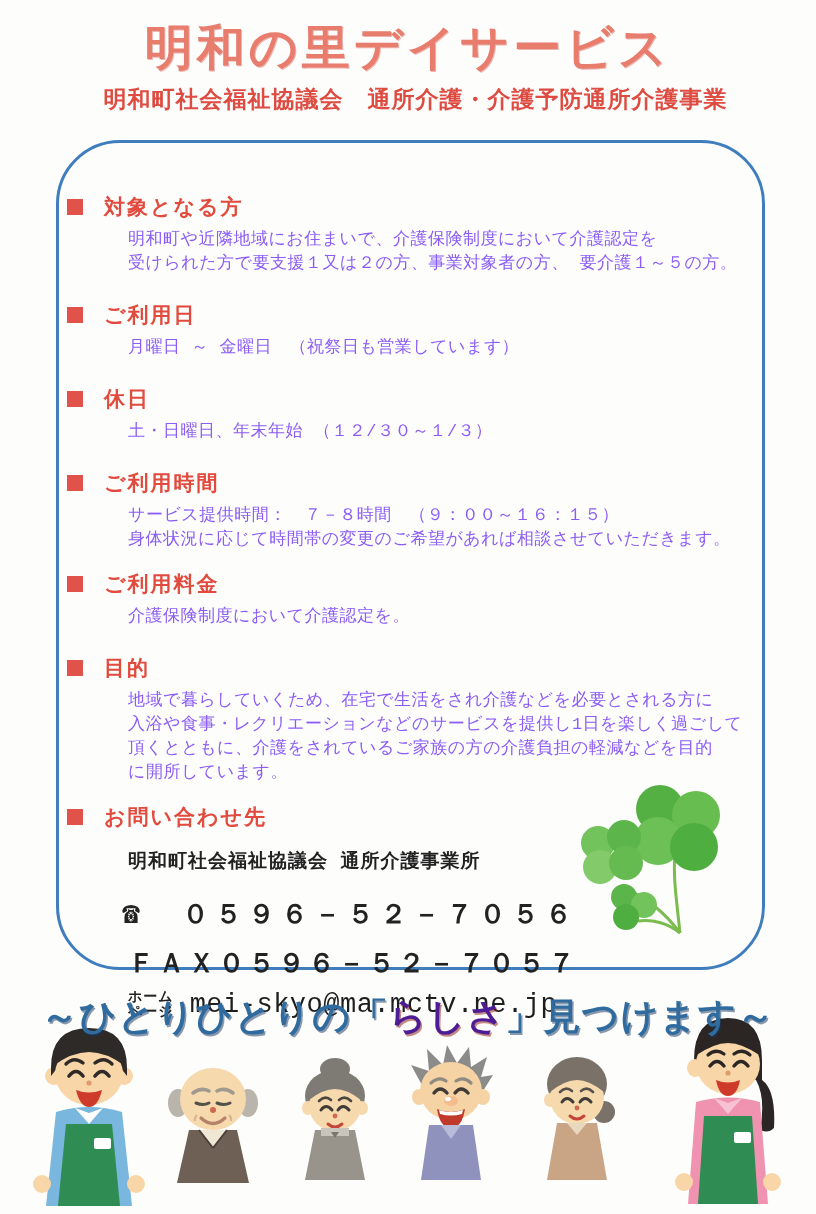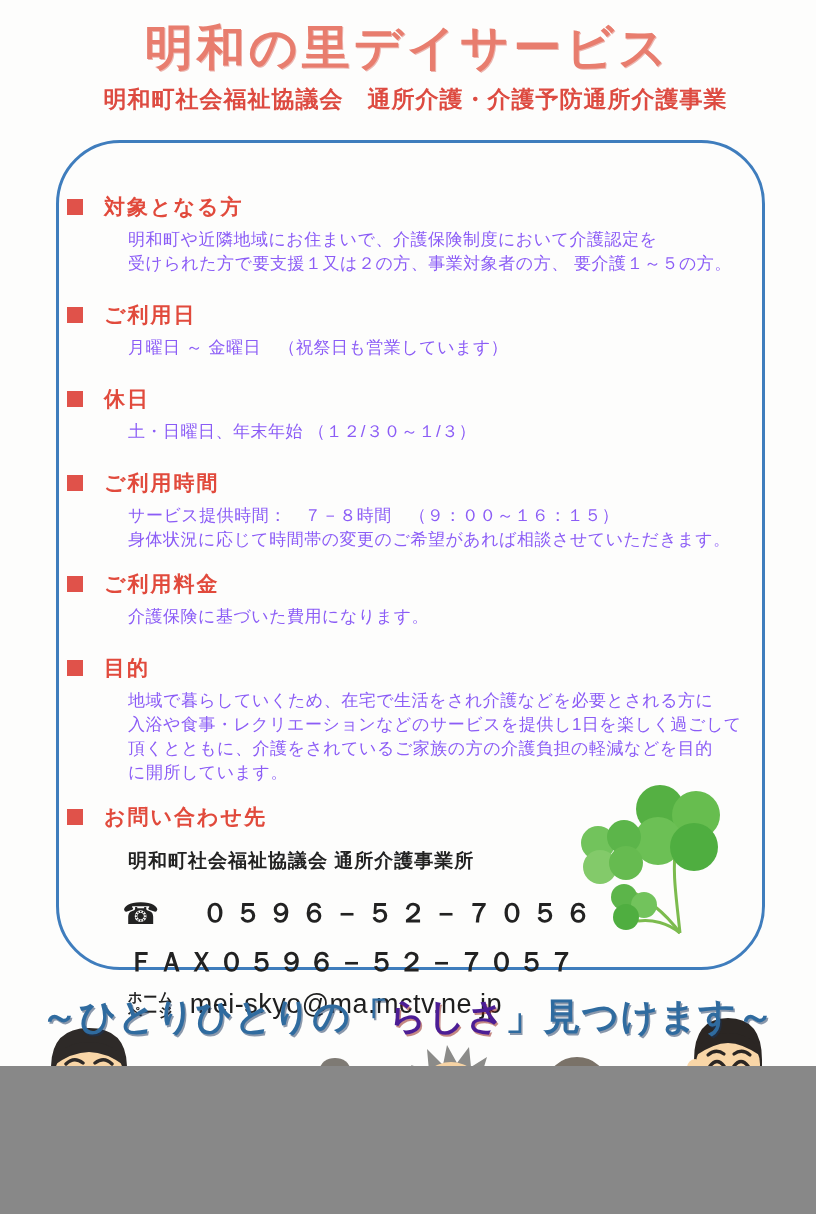--- a/index.html
+++ b/index.html
@@ -1,20 +1,20 @@
 <!DOCTYPE html>
 <html><head>
 <meta charset="utf-8">
 <style>
   * { margin:0; padding:0; box-sizing:border-box; }
   body { background:#888; font-family:"Liberation Sans","DejaVu Sans",sans-serif; }
   .page {
-    position:relative; width:816px; height:1066px; margin:0 auto;
+    position:relative; width:816px; height:1214px; margin:0 auto;
     background:#fdfdfc; overflow:hidden;
-    font-family:Liberation Sans, sans-serif;
+    font-family:Liberation Mono, monospace;
   }
   
   .title {
     position:absolute; top:16px; left:0; width:100%; text-align:center;
     font-size:48px; font-weight:bold; color:#e87d6e; letter-spacing:4px;
     text-shadow:1px 1px 0 rgba(214,96,84,.45);
   }
   .subtitle {
     position:absolute; top:84px; left:0; width:100%; text-align:center;
     font-size:23px; font-weight:bold; color:#dd4b41; letter-spacing:1px;padding-left:15px;
@@ -110,21 +110,21 @@
         <div>身体状況に応じて時間帯の変更のご希望があれば相談させていただきます。</div>
       </div>
     </div>
 
     <div class="section">
       <div class="sec-head">
         <span class="bullet"></span>
         <span class="sec-title">ご利用料金</span>
       </div>
       <div class="sec-body">
-        <div>介護保険に基づいた費用になります。</div>
+        <div>介護保険制度において介護認定を。</div>
       </div>
     </div>
 
     <div class="section sec-tight">
       <div class="sec-head">
         <span class="bullet"></span>
         <span class="sec-title">目的</span>
       </div>
       <div class="sec-body">
         <div>地域で暮らしていくため、在宅で生活をされ介護などを必要とされる方に</div>

